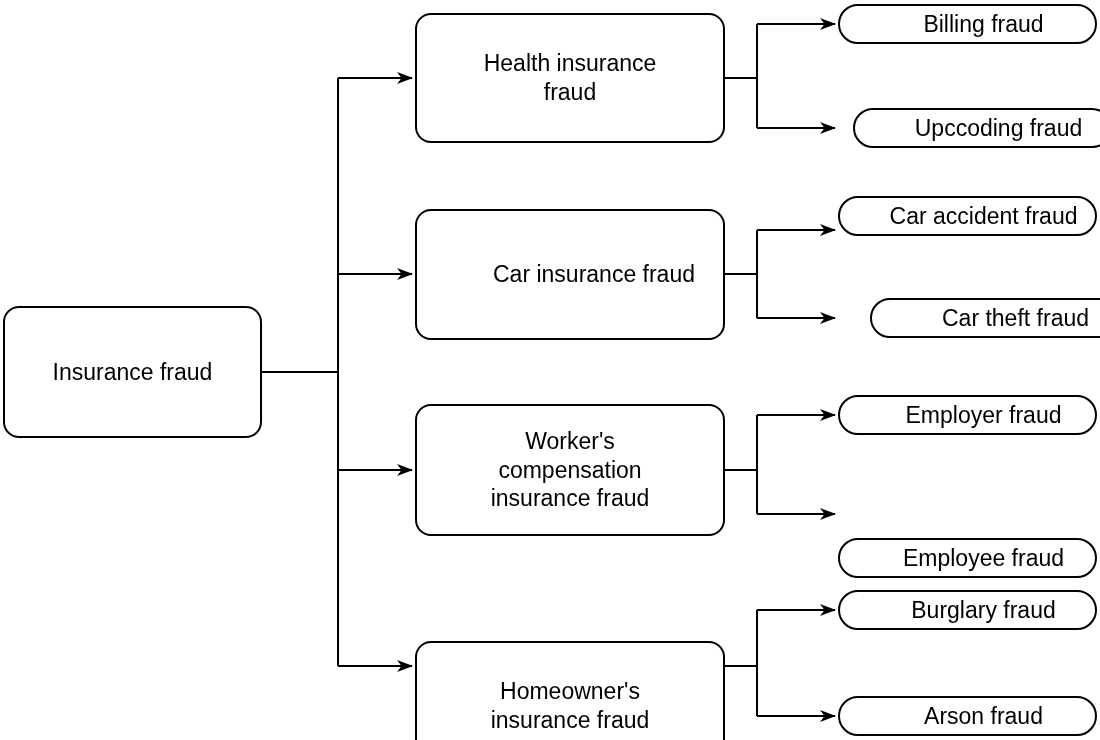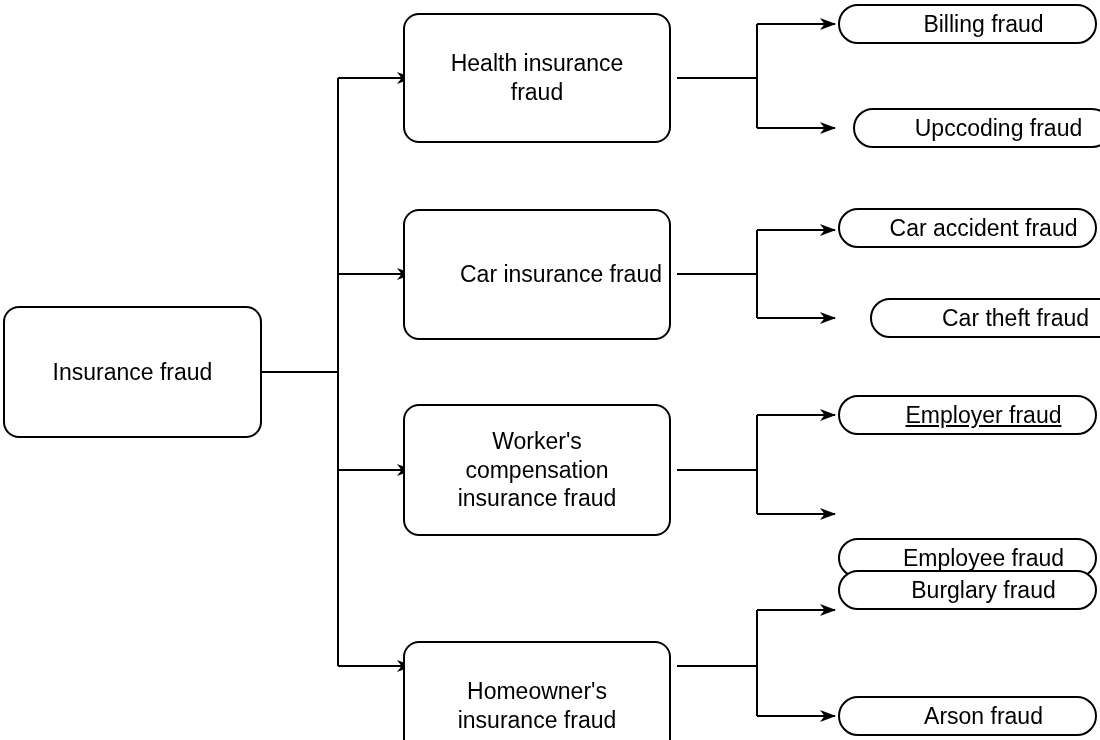--- a/index.html
+++ b/index.html
@@ -29,34 +29,34 @@
     font-size: 23px;
     line-height: 1.25;
     white-space: pre-line;
   }
   .node.big { border-radius: 16px; }
   .node.small { border-radius: 20px; padding-left: 32px; }
 
   
   .n-root  { left: 3px;   top: 306px; width: 259px; height: 132px; }
   
-  .n-mid   { left: 403px; width: 268px; }
+  .n-mid   { left: 415px; width: 310px; }
   .n-mid1  { top: 13px;  height: 130px; }
   .n-mid2  { top: 209px; height: 131px; padding-left: 48px; }
   .n-mid3  { top: 404px; height: 132px; text-align: center; }
   .n-mid4  { top: 601px; height: 130px; margin-top: 40px; }
   
   .n-leaf  { left: 838px; width: 259px; height: 40px; }
   .n-leaf1 { top: 4px; }
   .n-leaf2 { top: 108px; margin-left: 15px; }
-  .n-leaf3 { top: 208px; }
+  .n-leaf3 { top: 196px; }
   .n-leaf4 { top: 298px; margin-left: 32px; }
-  .n-leaf5 { top: 395px; text-decoration: underline; }
+  .n-leaf5 { top: 395px; }
   .n-leaf6 { top: 494px; margin-top: 44px; }
-  .n-leaf7 { top: 570px; }
+  .n-leaf7 { top: 590px; }
   .n-leaf8 { top: 696px; text-align: center; }
 </style>
 </head>
 <body>
 
 <div id="canvas">
 
   <svg id="connectors" viewBox="0 0 1100 740" xmlns="http://www.w3.org/2000/svg">
     <defs>
       <marker id="arrow" markerUnits="userSpaceOnUse" markerWidth="18" markerHeight="13" refX="16" refY="6.5" orient="auto">

